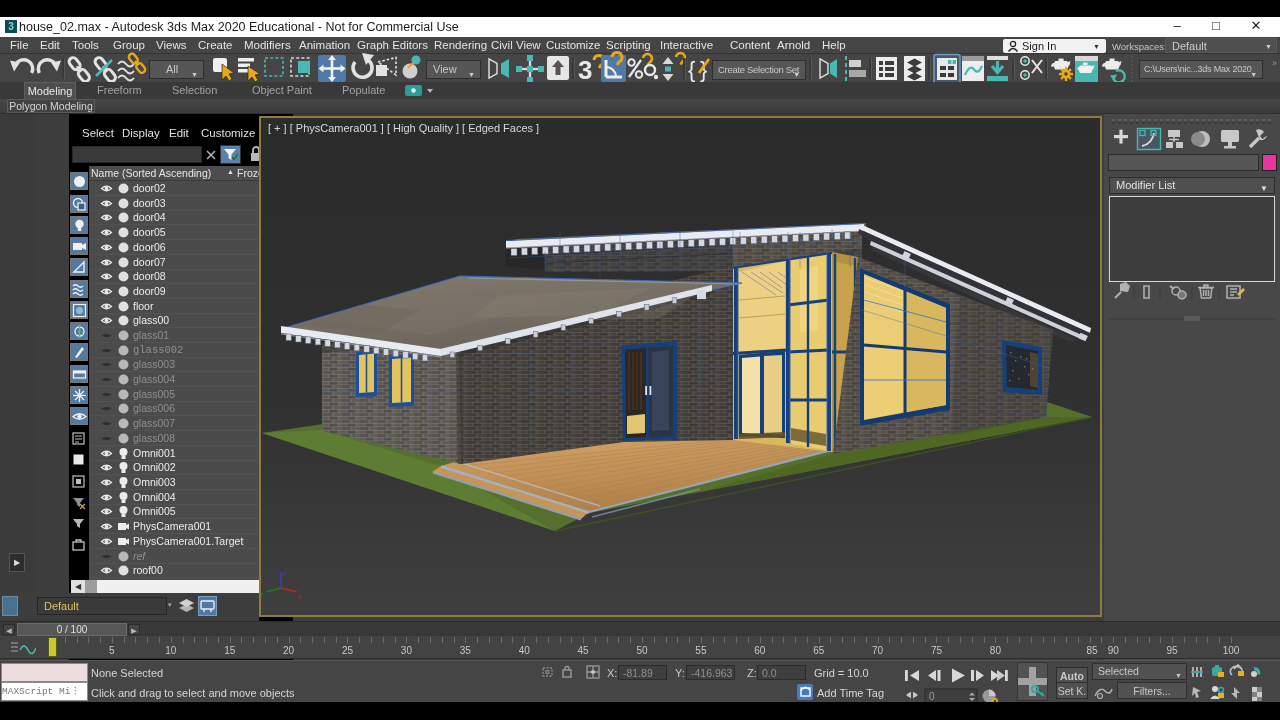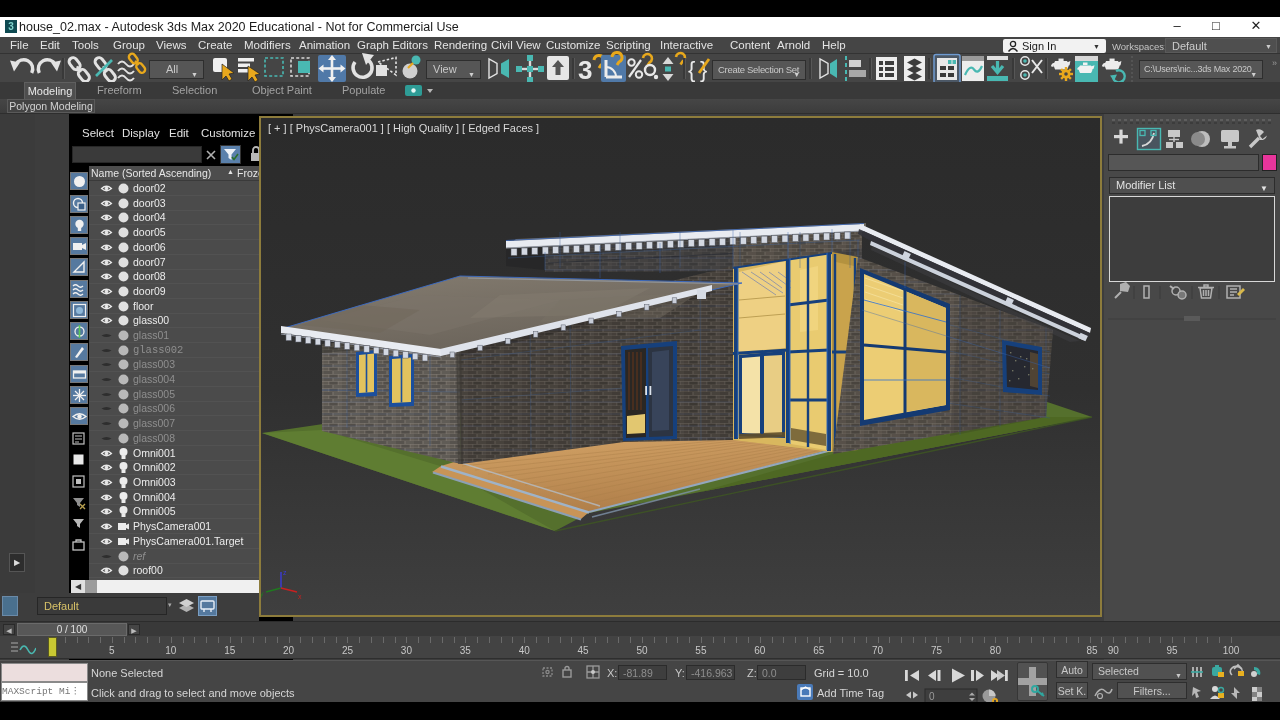--- a/index.html
+++ b/index.html
@@ -1401,21 +1401,21 @@
             <line x1="14.5" y1="4" x2="14.5" y2="33"></line>
             <line x1="0" y1="18.5" x2="29" y2="18.5"></line>
           </g>
           <g stroke="#2fa8a0" stroke-width="2">
             <circle cx="17" cy="26" r="3" fill="none"></circle>
             <line x1="19.5" y1="28" x2="26" y2="33"></line>
             <line x1="23" y1="32" x2="25" y2="30"></line>
           </g>
         </svg>
     </div>
-    <div class="btn" style="left:1056px;top:0;width:32px;height:17px;line-height:16px;">Auto</div>
+    <div class="btn" style="left:1056px;top:6px;width:32px;height:17px;line-height:16px;font-weight:bold;">Auto</div>
     <div class="btn" style="left:1056px;top:21px;width:32px;height:17px;line-height:16px;">Set K.</div>
     <div class="abs" style="left:1092px;top:2px;width:95px;height:17px;background:#515151;border:1px solid #2e2e2e;color:#c8c8c8;font-size:10.5px;line-height:15px;"><span style="padding-left:5px;">Selected</span><span style="position:absolute;right:4px;top:4px;font-size:7px;">▼</span></div>
     <svg class="abs" style="left:1092px;top:22px;" width="22" height="17">
         <path d="M3 13 Q8 3 13 8 T20 6" fill="none" stroke="#b0b0b0" stroke-width="1.5"></path>
         <circle cx="8" cy="13" r="2.5" fill="none" stroke="#b0b0b0" stroke-width="1.2"></circle>
       </svg>
     <div class="btn" style="left:1117px;top:21px;width:70px;height:17px;line-height:16px;">Filters...</div>
     <svg class="abs" style="left:1190px;top:0px;" width="90" height="42">
       <g stroke="#c8c8c8" stroke-width="1.6" fill="none">
         <path d="M3 6 L3 16 M7 6 L7 16 M11 6 L11 16"></path>

